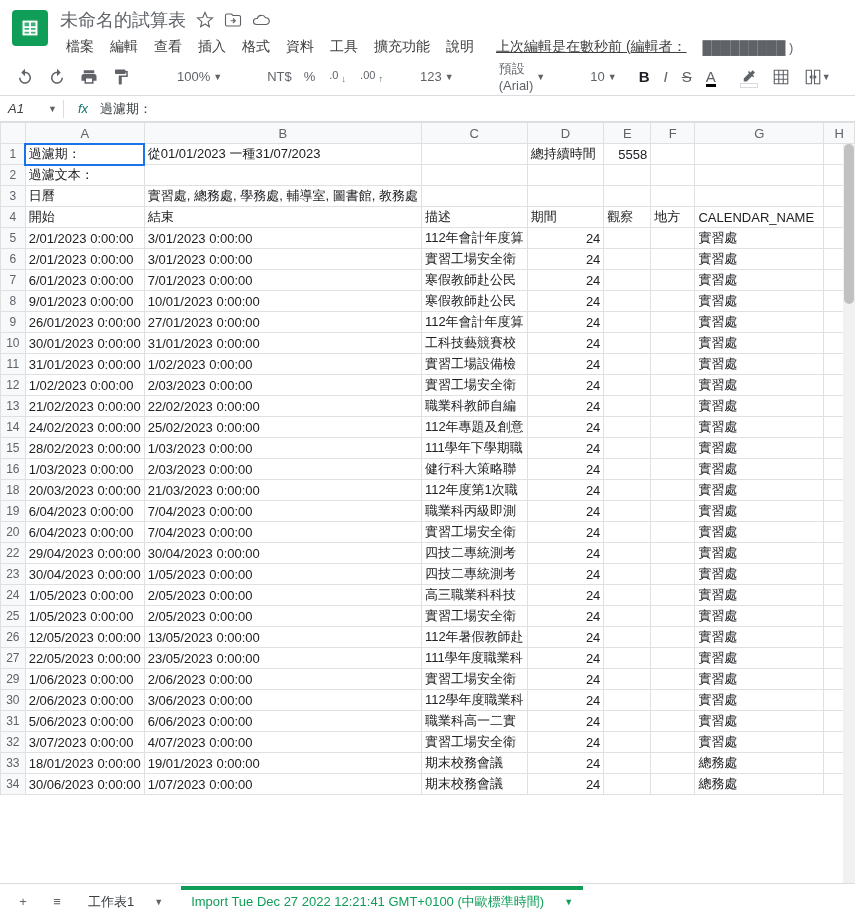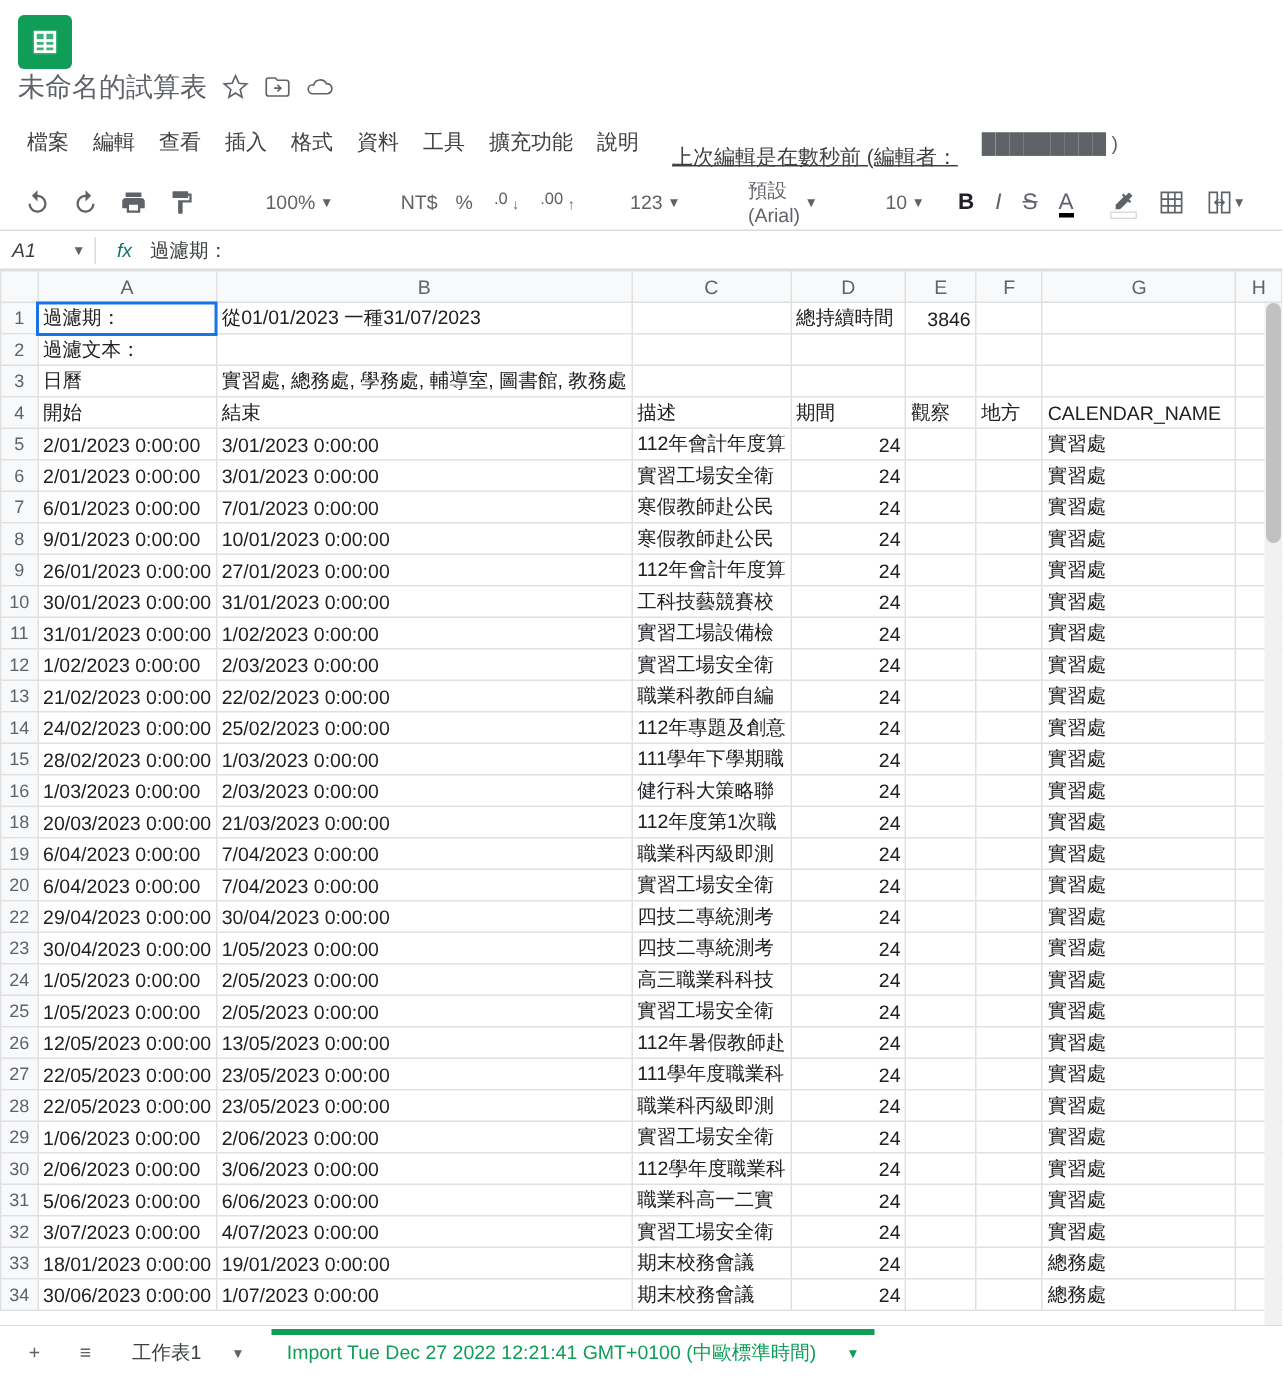--- a/index.html
+++ b/index.html
@@ -1,26 +1,26 @@
 <!DOCTYPE html>
 <html><head>
 <meta charset="utf-8">
 <style>
 * { margin:0; padding:0; box-sizing:border-box; font-family:Arial,"Microsoft JhengHei",sans-serif; }
 body { background:#fff; font-size:13px; color:#202124; overflow:hidden; width:855px; height:919px; }
-.top { display:flex; align-items:flex-start; padding:8px 12px 0;flex-direction:column; }
+.top { display:flex; align-items:flex-start; padding:8px 12px 0; }
 .logo { width:36px; height:36px; background:#0f9d58; border-radius:4px; display:flex; align-items:center; justify-content:center; margin-right:12px; margin-top:2px; }
 .logo svg { width:22px; height:22px; }
 .topcol { flex:1; }
 .title-row { display:flex; align-items:center; gap:10px; color:#5f6368; }
 .doc-title { font-size:18px; color:#5f6368; }
 .ticon { width:18px; height:18px; fill:#5f6368; cursor:pointer; }
 .menubar { display:flex; gap:4px; margin-top:4px; align-items:center; }
 .menubar span { padding:2px 6px; font-size:14px; color:#404040; cursor:pointer; }
-.last-edit { font-size:13px; color:#5f6368; text-decoration:underline; margin-left:6px;margin-top:20px; }
+.last-edit { font-size:13px; color:#5f6368; text-decoration:underline; margin-left:6px; }
 .toolbar { display:flex; align-items:center; padding:4px 10px; border-bottom:1px solid #dadce0; gap:2px; height:38px; }
 .tbtn { padding:4px 6px; cursor:pointer; display:flex; align-items:center; border-radius:2px; color:#5f6368; font-size:13px; }
 .tbtn svg { width:18px; height:18px; fill:#5f6368; }
 .tsep { width:1px; height:22px; background:#dadce0; margin:0 4px; }
 .zoom, .cur, .numfmt, .font, .fsize { display:flex; gap:3px; padding:2px 4px;margin-left:25px; }
 .dd { font-size:9px; color:#5f6368; }
 .bold { font-weight:bold; color:#202124; font-size:15px; }
 .italic { font-style:italic; font-size:15px; }
 .strike { text-decoration:line-through; font-size:15px; }
 .tcolor { position:relative; font-size:15px; }
@@ -198,21 +198,21 @@
 <th class="c-h">H</th>
 </tr>
       </thead>
 <tbody id="gridbody">
         <tr>
           <th class="rowhdr">1</th>
           <td class="c-a sel">過濾期：</td>
           <td class="c-b">從01/01/2023 一種31/07/2023</td>
           <td class="c-c"></td>
           <td class="c-d">總持續時間</td>
-          <td class="c-e num">3846</td>
+          <td class="c-e num">5558</td>
           <td class="c-f"></td>
           <td class="c-g"></td>
           <td class="c-h"></td>
         </tr>
         <tr>
           <th class="rowhdr">2</th>
           <td class="c-a">過濾文本：</td>
           <td class="c-b"></td>
           <td class="c-c"></td>
           <td class="c-d"></td>
@@ -468,31 +468,20 @@
           <td class="c-a">22/05/2023 0:00:00</td>
           <td class="c-b">23/05/2023 0:00:00</td>
           <td class="c-c">111學年度職業科</td>
           <td class="c-d num">24</td>
           <td class="c-e"></td>
           <td class="c-f"></td>
           <td class="c-g">實習處</td>
           <td class="c-h"></td>
         </tr>
         <tr>
-          <th class="rowhdr">28</th>
-          <td class="c-a">22/05/2023 0:00:00</td>
-          <td class="c-b">23/05/2023 0:00:00</td>
-          <td class="c-c">職業科丙級即測</td>
-          <td class="c-d num">24</td>
-          <td class="c-e"></td>
-          <td class="c-f"></td>
-          <td class="c-g">實習處</td>
-          <td class="c-h"></td>
-        </tr>
-        <tr>
           <th class="rowhdr">29</th>
           <td class="c-a">1/06/2023 0:00:00</td>
           <td class="c-b">2/06/2023 0:00:00</td>
           <td class="c-c">實習工場安全衛</td>
           <td class="c-d num">24</td>
           <td class="c-e"></td>
           <td class="c-f"></td>
           <td class="c-g">實習處</td>
           <td class="c-h"></td>
         </tr>

